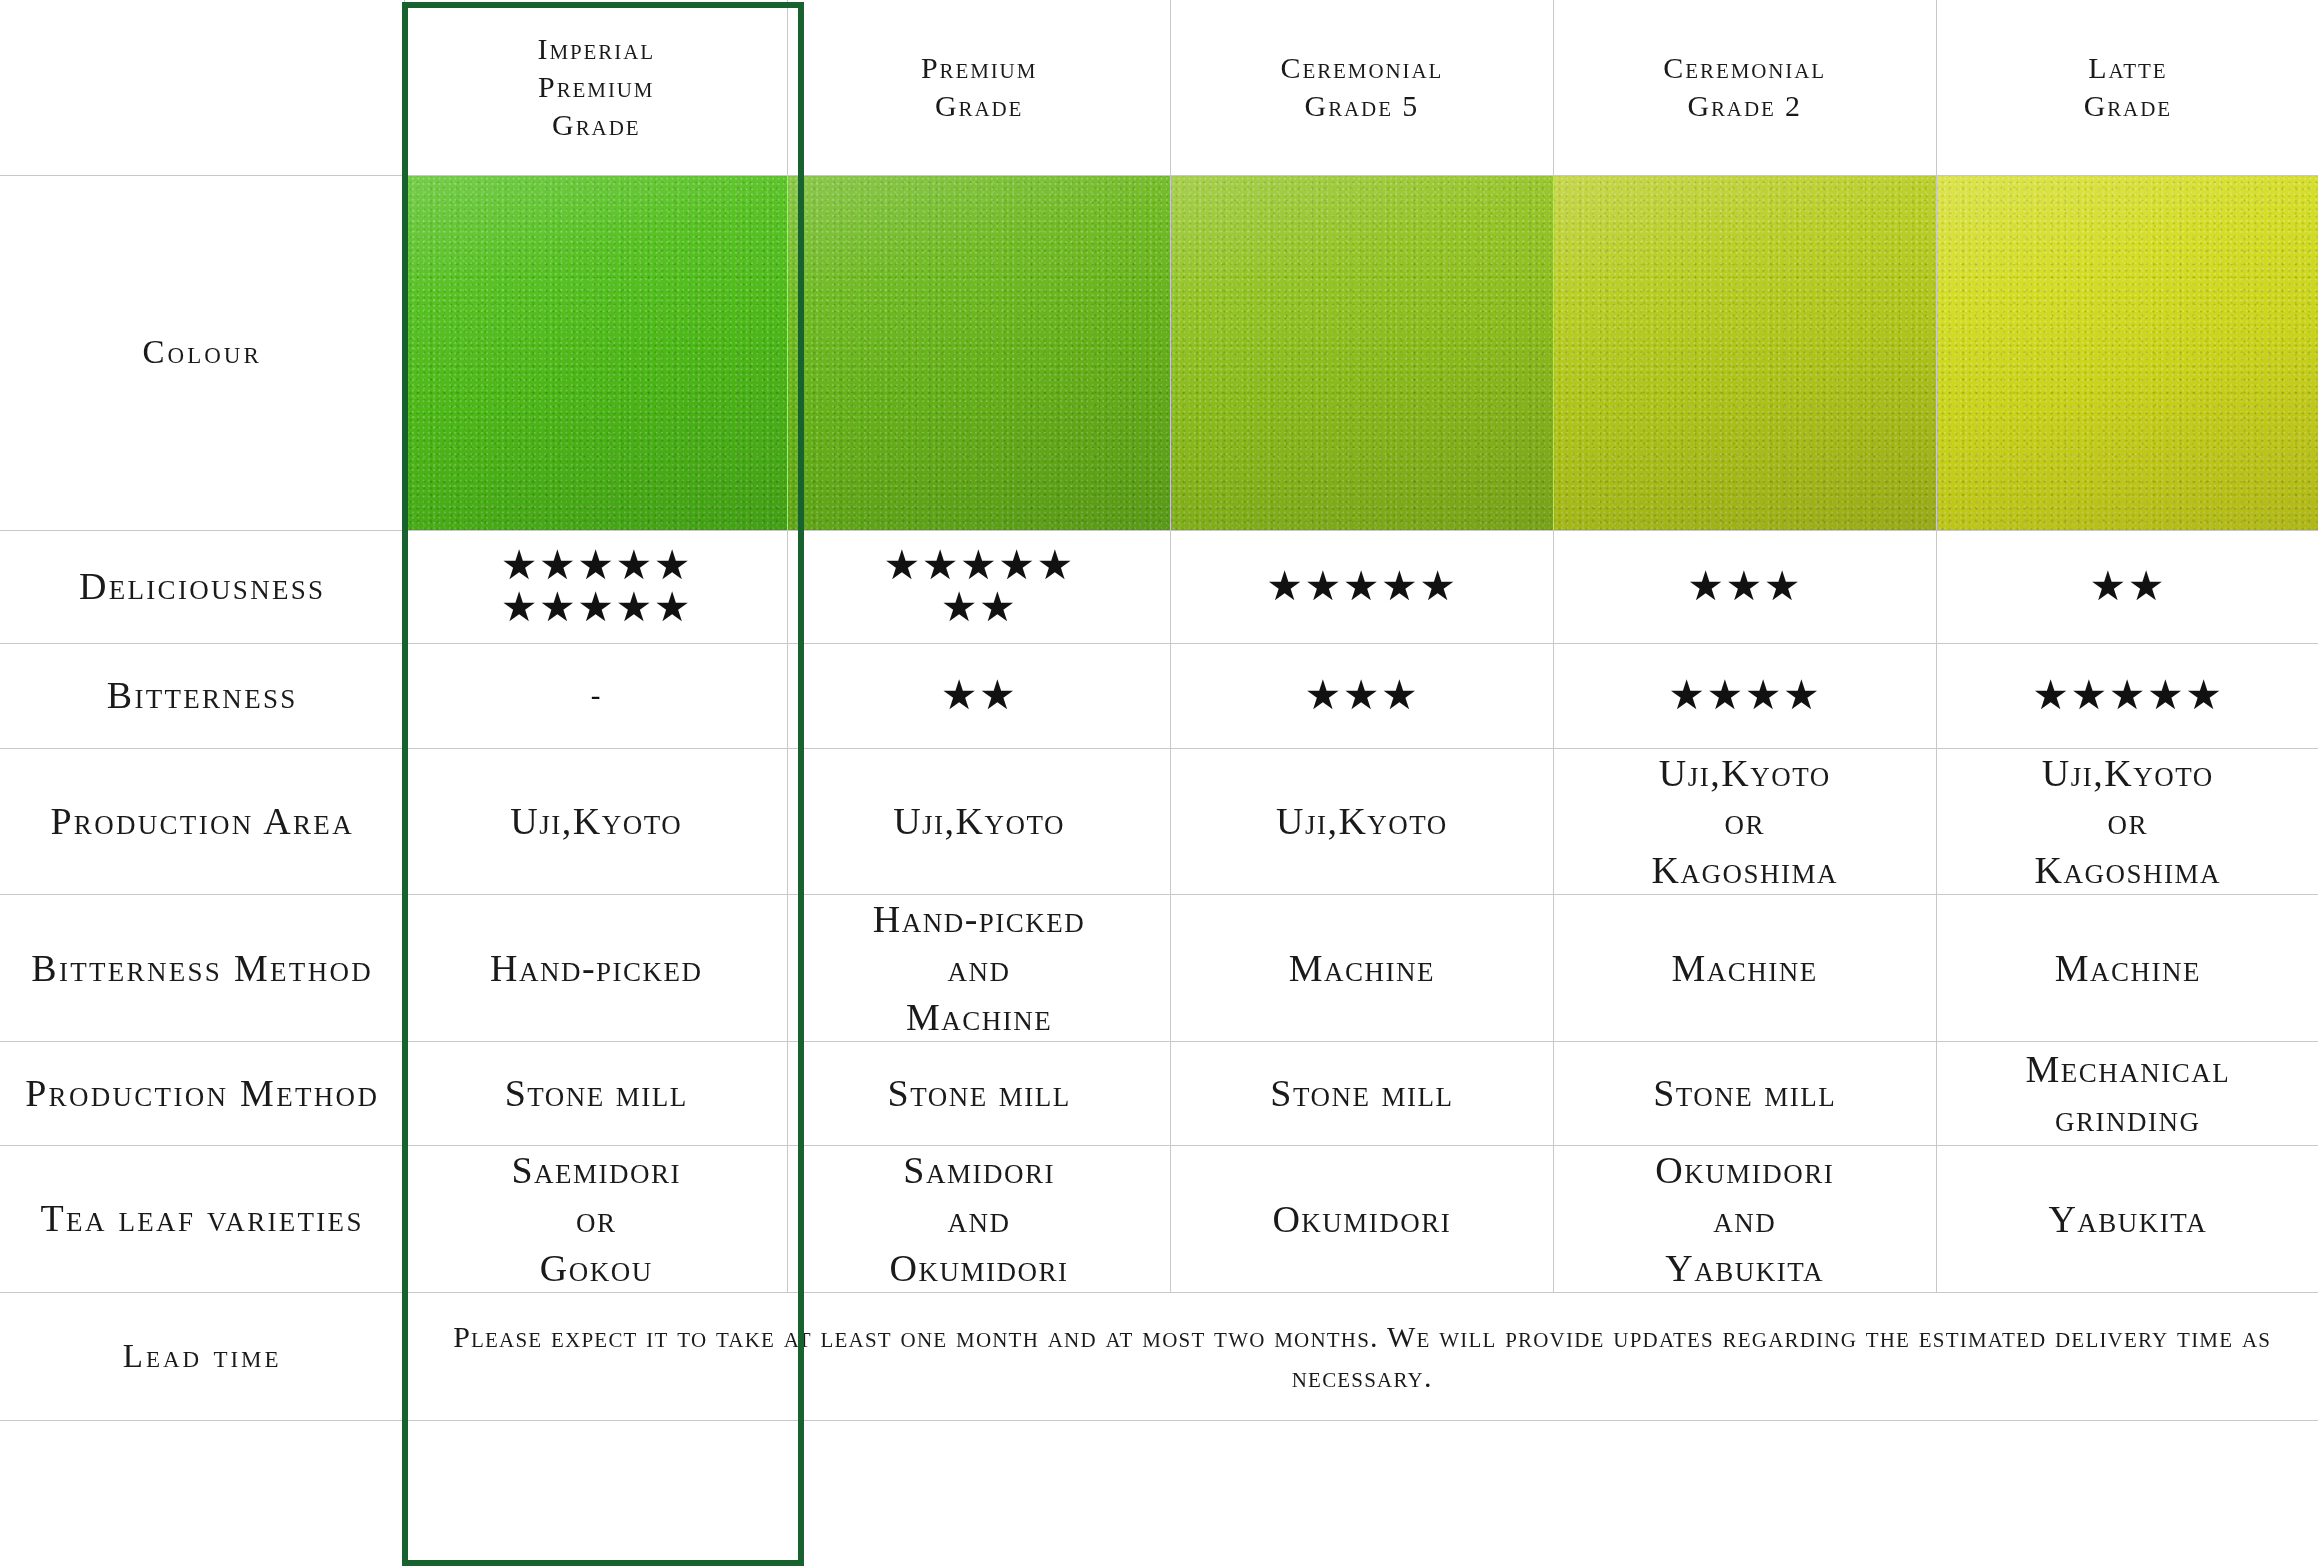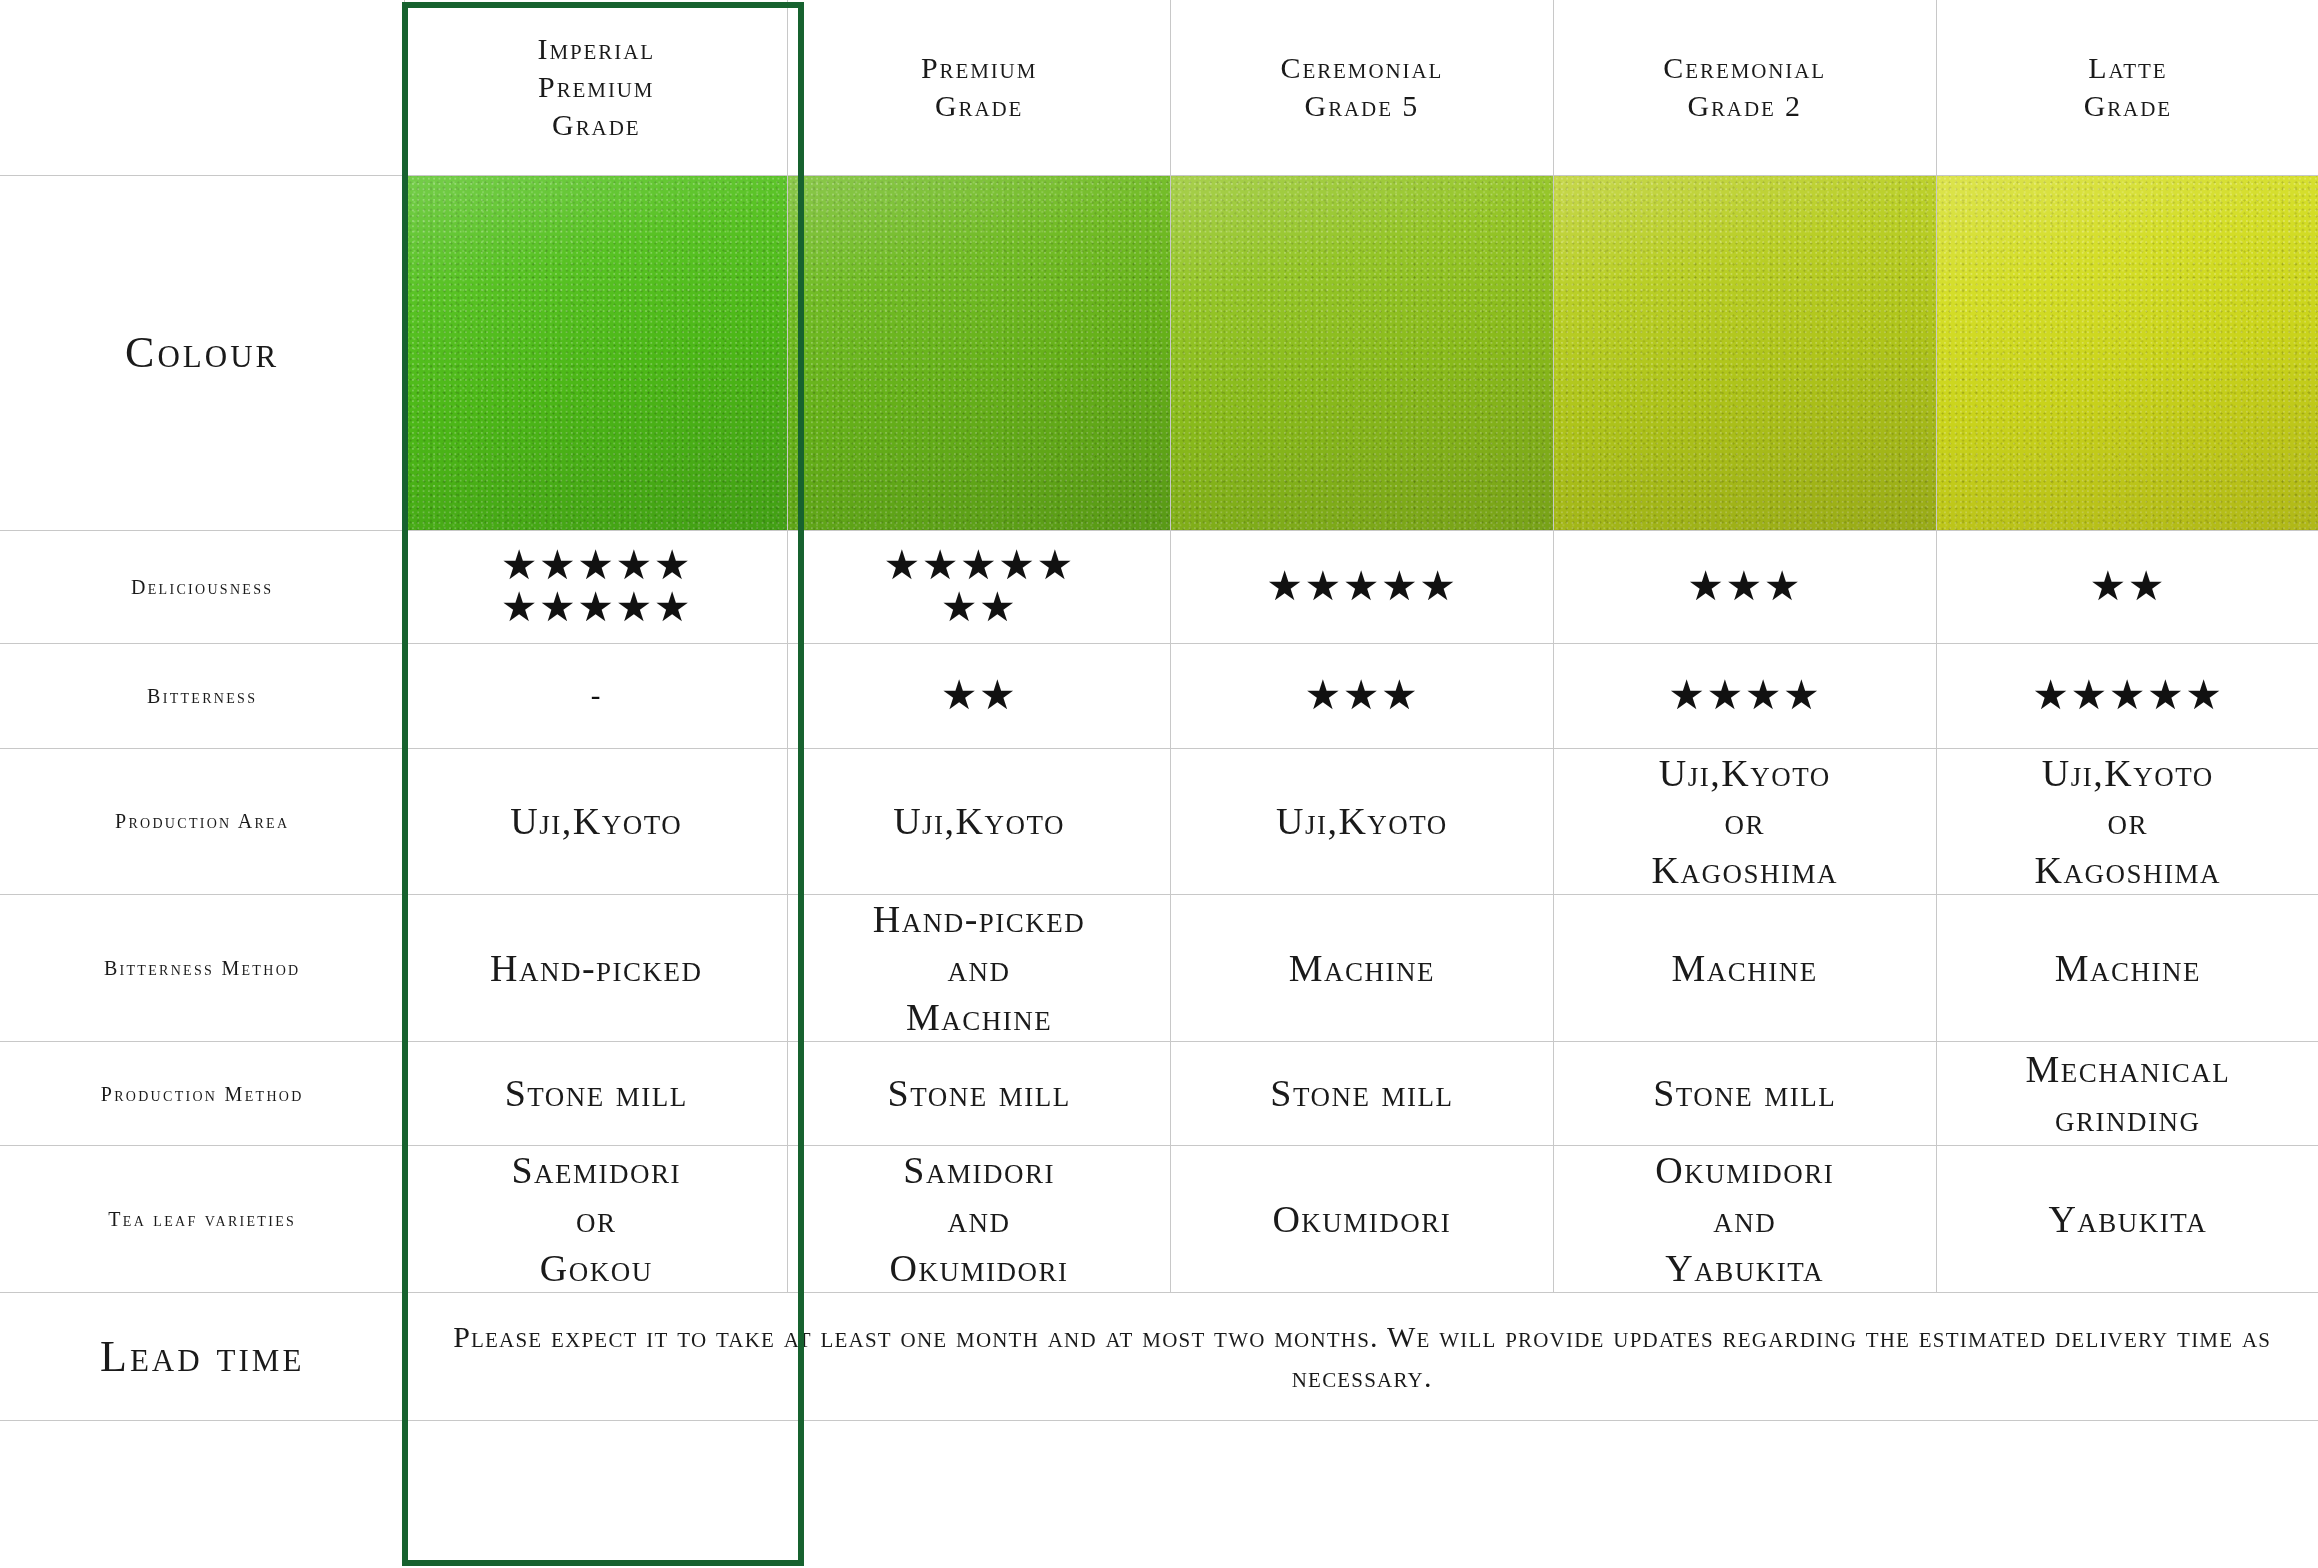--- a/index.html
+++ b/index.html
@@ -52,27 +52,27 @@
     letter-spacing: 1.9px;
     line-height: 1.28;
     color: #1a1a1a;
     font-variant: small-caps;
   }
   .hdr .l1 { display: block; }
   .hdr-empty { border-top: none !important; border-left: none !important; }
 
   
   .rowlab {
-    font-size: 20px;
+    font-size: 38px;
     letter-spacing: 2.3px;
     line-height: 1.3;
     font-variant: small-caps;
     color: #1a1a1a;
   }
-  .rowlab.big { font-size: 44px; letter-spacing: 3px; margin-top: 44px; }
+  .rowlab.big { font-size: 33px; letter-spacing: 3px; margin-top: 44px; }
 
   
   .r-colour td.swatch { padding: 0; height: 354px; }
   .swatch-inner {
     width: 100%;
     height: 354px;
     position: relative;
     overflow: hidden;
   }
   .grain {

